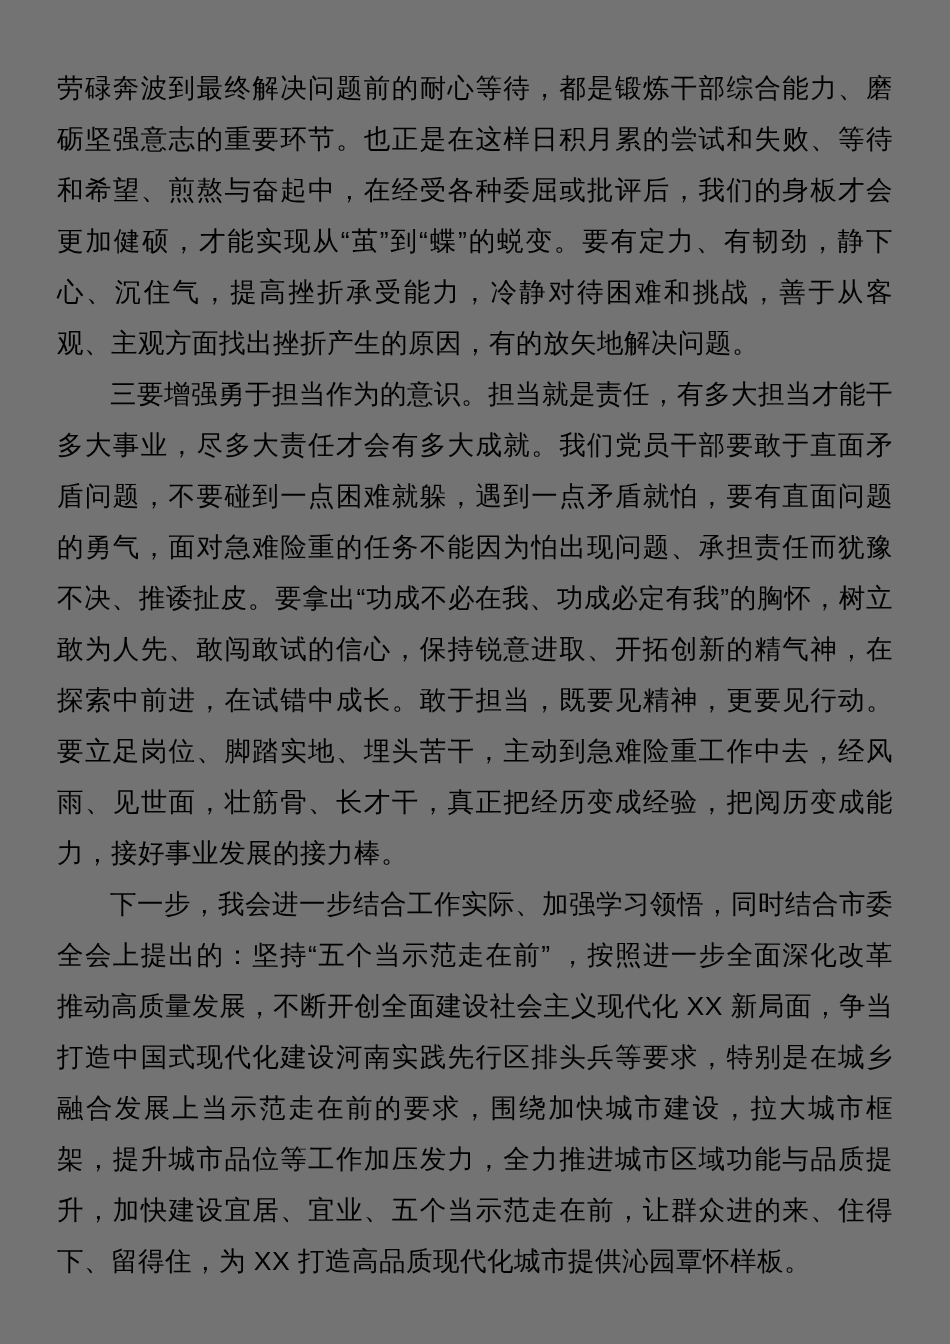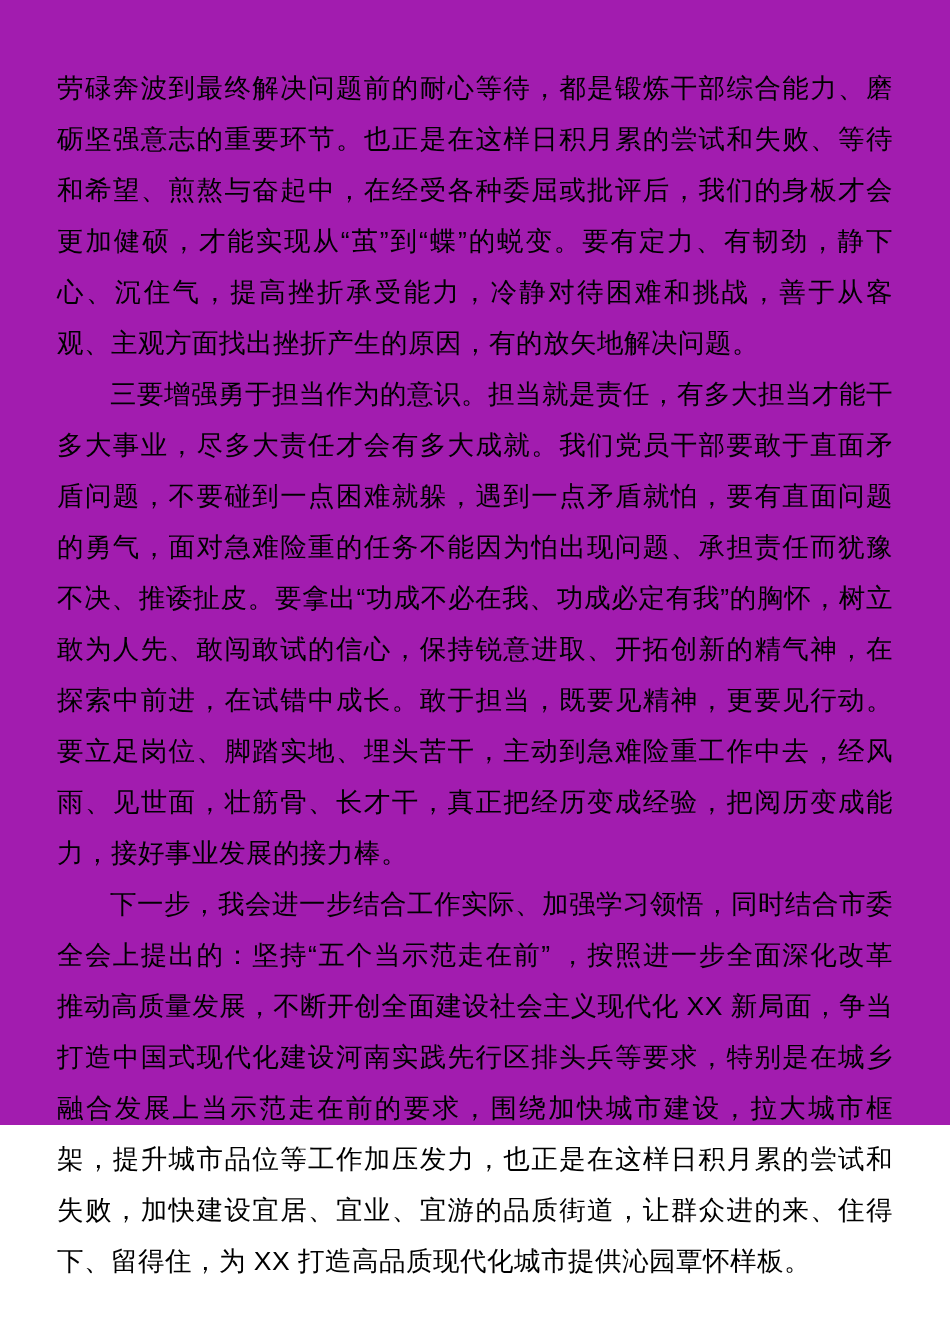--- a/index.html
+++ b/index.html
@@ -8,23 +8,23 @@
     background: #ffffff;
   }
   body {
     width: 950px;
     height: 1344px;
     overflow: hidden;
   }
   .page {
     box-sizing: border-box;
     width: 950px;
-    height: 1125px;
+    height: 1344px;
     padding: 63px 57px 0 57px;
-    background: #a21caf;
+    background: #737373;
   }
   .para {
     font-family: "Liberation Sans", "DejaVu Sans", sans-serif;
     font-size: 26.5px;
     line-height: 51px;
     color: #000000;
     margin: 0;
     padding: 0;
     text-align: justify;
     text-justify: inter-ideograph;
@@ -34,14 +34,14 @@
   .indent {
     text-indent: 2em;
   }
 </style>
 </head>
 <body>
 
 <div class="page">
   <p class="para">劳碌奔波到最终解决问题前的耐心等待，都是锻炼干部综合能力、磨砺坚强意志的重要环节。也正是在这样日积月累的尝试和失败、等待和希望、煎熬与奋起中，在经受各种委屈或批评后，我们的身板才会更加健硕，才能实现从“茧”到“蝶”的蜕变。要有定力、有韧劲，静下心、沉住气，提高挫折承受能力，冷静对待困难和挑战，善于从客观、主观方面找出挫折产生的原因，有的放矢地解决问题。</p>
   <p class="para indent">三要增强勇于担当作为的意识。担当就是责任，有多大担当才能干多大事业，尽多大责任才会有多大成就。我们党员干部要敢于直面矛盾问题，不要碰到一点困难就躲，遇到一点矛盾就怕，要有直面问题的勇气，面对急难险重的任务不能因为怕出现问题、承担责任而犹豫不决、推诿扯皮。要拿出“功成不必在我、功成必定有我”的胸怀，树立敢为人先、敢闯敢试的信心，保持锐意进取、开拓创新的精气神，在探索中前进，在试错中成长。敢于担当，既要见精神，更要见行动。要立足岗位、脚踏实地、埋头苦干，主动到急难险重工作中去，经风雨、见世面，壮筋骨、长才干，真正把经历变成经验，把阅历变成能力，接好事业发展的接力棒。</p>
-  <p class="para indent">下一步，我会进一步结合工作实际、加强学习领悟，同时结合市委全会上提出的：坚持“五个当示范走在前” ，按照进一步全面深化改革推动高质量发展，不断开创全面建设社会主义现代化 XX 新局面，争当打造中国式现代化建设河南实践先行区排头兵等要求，特别是在城乡融合发展上当示范走在前的要求，围绕加快城市建设，拉大城市框架，提升城市品位等工作加压发力，也正是在这样日积月累的尝试和失败，加快建设宜居、宜业、宜游的品质街道，让群众进的来、住得下、留得住，为 XX 打造高品质现代化城市提供沁园覃怀样板。</p>
+  <p class="para indent">下一步，我会进一步结合工作实际、加强学习领悟，同时结合市委全会上提出的：坚持“五个当示范走在前” ，按照进一步全面深化改革推动高质量发展，不断开创全面建设社会主义现代化 XX 新局面，争当打造中国式现代化建设河南实践先行区排头兵等要求，特别是在城乡融合发展上当示范走在前的要求，围绕加快城市建设，拉大城市框架，提升城市品位等工作加压发力，全力推进城市区域功能与品质提升，加快建设宜居、宜业、五个当示范走在前，让群众进的来、住得下、留得住，为 XX 打造高品质现代化城市提供沁园覃怀样板。</p>
 </div>
 
 </body></html>

